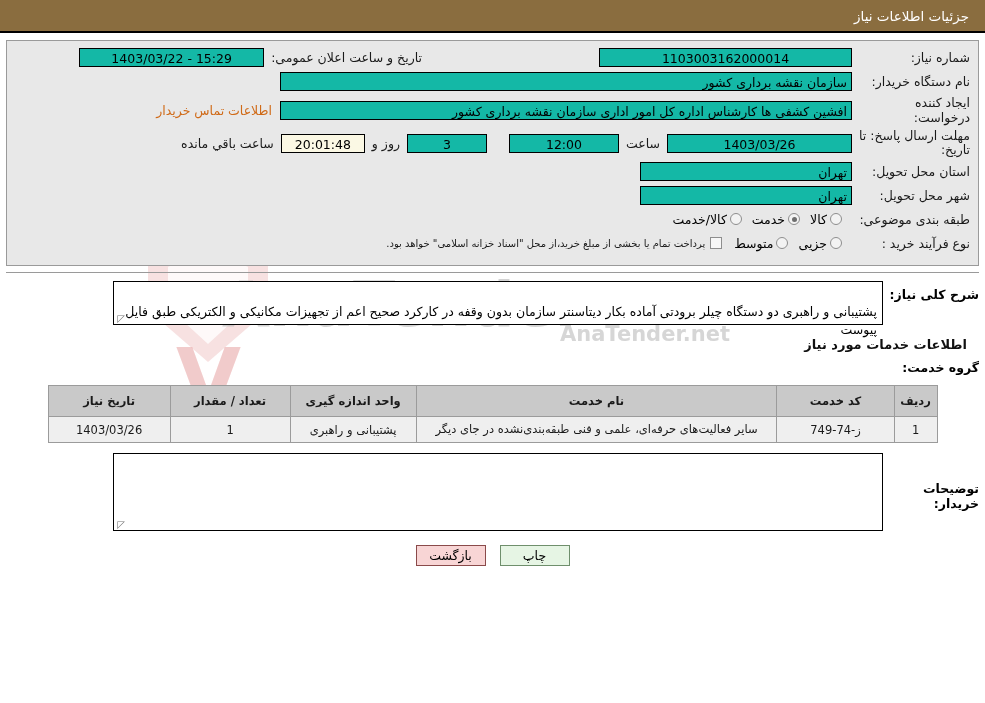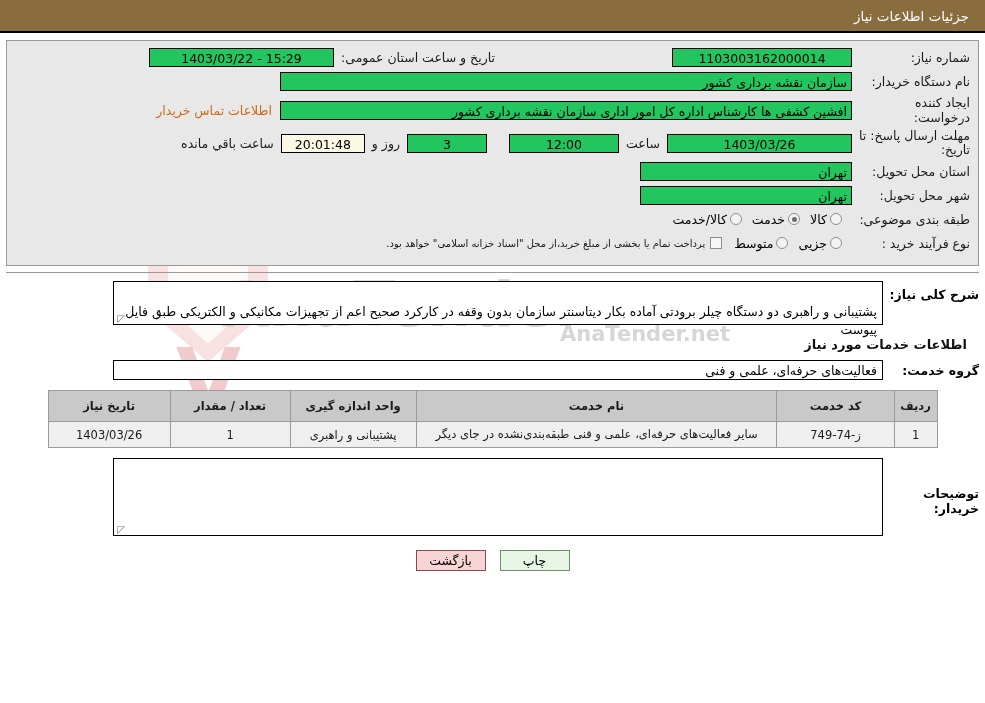--- a/index.html
+++ b/index.html
@@ -118,34 +118,34 @@
     font-size: 12.5px;
     color: #1a1a1a;
     padding-left: 6px;
     box-sizing: border-box;
     line-height: 15px;
   }
   .lbl.two-line { line-height: 14px; }
 
   .fld {
     border: 1px solid #000;
-    background: #22c55e;
+    background: #14b8a6;
     height: 19px;
     line-height: 19px;
     font-size: 12.5px;
     padding: 0 4px;
     box-sizing: border-box;
     text-align: center;
     white-space: nowrap;
     overflow: hidden;
   }
   .fld.r { text-align: right; padding-left: 12px; }
   .fld.cream { background: #fbf8e4; }
 
-  .w-num   { width: 180px; text-align: center; }
+  .w-num   { width: 253px; text-align: center; }
   .w-org   { width: 572px; }
   .w-date  { width: 185px; }
   .w-time  { width: 110px; }
   .w-days  { width: 80px; }
   .w-count { width: 84px; }
   .w-city  { width: 212px; }
 
   .inline-lbl {
     font-size: 12.5px;
     padding: 0 7px;
@@ -333,21 +333,21 @@
 
 <div class="page">
 
   <div class="title-bar">جزئیات اطلاعات نیاز</div>
 
   <div class="panel">
 
     <div class="row">
       <div class="lbl">شماره نیاز:</div>
       <div class="fld w-num">1103003162000014</div>
-      <div class="inline-lbl" style="margin-right:170px;">تاریخ و ساعت استان عمومی:</div>
+      <div class="inline-lbl" style="margin-right:170px;">تاریخ و ساعت اعلان عمومی:</div>
       <div class="fld w-date">15:29 - 1403/03/22</div>
     </div>
 
     <div class="row">
       <div class="lbl">نام دستگاه خریدار:</div>
       <div class="fld r w-org">سازمان نقشه برداری کشور</div>
     </div>
 
     <div class="row">
       <div class="lbl">ایجاد کننده درخواست:</div>
@@ -407,21 +407,20 @@
         <span class="grip">◸</span>
       </div>
     </div>
   </div>
 
   <div style="margin:12px 6px;">
     <div class="section-head">اطلاعات خدمات مورد نیاز</div>
 
     <div class="grp-row">
       <div class="grp-lbl">گروه خدمت:</div>
-      <div class="grp-fld">فعالیت‌های حرفه‌ای، علمی و فنی</div>
     </div>
 
     <table class="items">
       <thead>
         <tr>
           <th class="col-radif">ردیف</th>
           <th class="col-code">کد خدمت</th>
           <th class="col-name">نام خدمت</th>
           <th class="col-unit">واحد اندازه گیری</th>
           <th class="col-qty">تعداد / مقدار</th>

